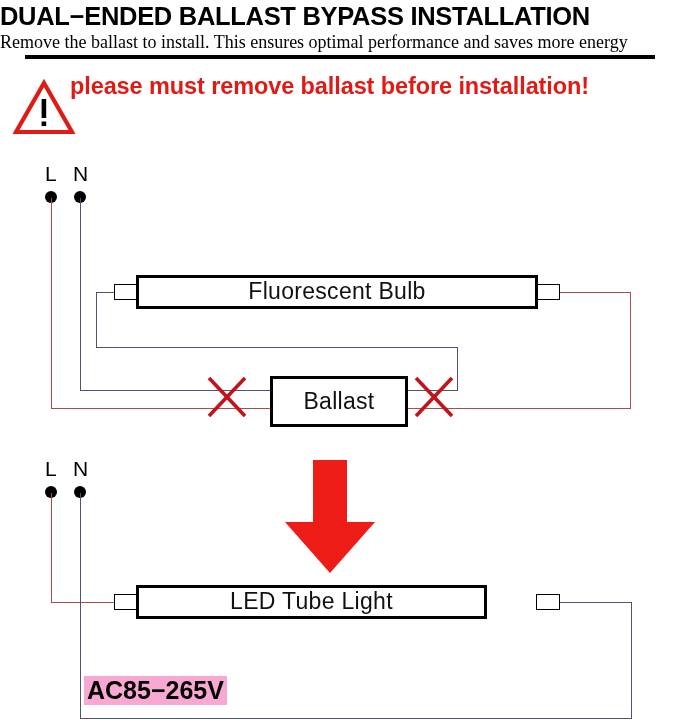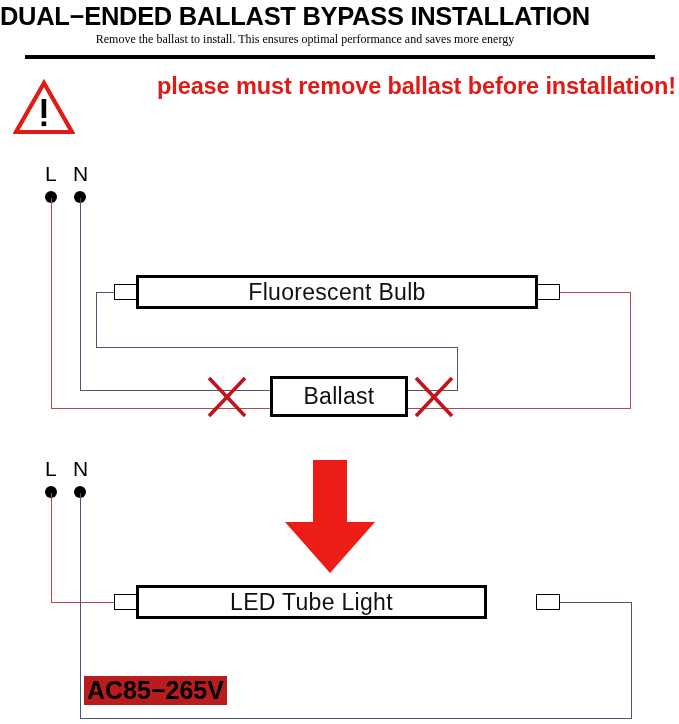--- a/index.html
+++ b/index.html
@@ -30,21 +30,21 @@
     color: #000000;
     white-space: nowrap;
   }
   #subtitle {
     position: absolute;
     left: 0;
     top: 32px;
     width: 610px;
     text-align: center;
     font-family: "Liberation Serif", serif;
-    font-size: 12px;
+    font-size: 18px;
     color: #000000;
     white-space: nowrap;
   }
   #divider {
     position: absolute;
     left: 25px;
     top: 55px;
     width: 630px;
     height: 4px;
     background: #000000;
@@ -63,21 +63,21 @@
     left: 70px;
     top: 70px;
     width: 606px;
     color: #e01b16;
     font-family: "Liberation Sans", sans-serif;
     font-weight: bold;
     font-size: 23.5px;
     line-height: 32px;
     letter-spacing: -0.1px;
   }
-  #warn-text .wl { display: block; white-space: nowrap; text-align: right; }
+  #warn-text .wl { display: block; white-space: nowrap; }
 
   
   .wire-h, .wire-v {
     position: absolute;
   }
   .wire-h { height: 0; border-top-style: solid; border-top-width: 1.6px; }
   .wire-v { width: 0; border-left-style: solid; border-left-width: 1.6px; }
   .w-live  { border-color: #b1484b; }
   .w-neut  { border-color: #4e5273; }
 
@@ -97,21 +97,20 @@
   }
 
   
   .tube {
     position: absolute;
     height: 34px;
     border: 3.5px solid #000000;
     background: #ffffff;
     box-sizing: border-box;
     display: flex;
-    align-items: center;
     justify-content: center;
   }
   .tube-label {
     font-family: "Liberation Sans", sans-serif;
     font-size: 23px;
     color: #111111;
     letter-spacing: 0.3px;
     white-space: nowrap;
   }
   .pin {
@@ -122,21 +121,21 @@
     background: #ffffff;
     box-sizing: border-box;
   }
 
   
   #ballast-box {
     position: absolute;
     left: 270px;
     top: 376px;
     width: 138px;
-    height: 41px;
+    height: 51px;
     border: 3px solid #000000;
     background: #ffffff;
     box-sizing: border-box;
     display: flex;
     align-items: center;
     justify-content: center;
     z-index: 5;
   }
   #ballast-box .tube-label { font-size: 23px; }
 
@@ -159,21 +158,21 @@
 
   
   #voltage-label {
     position: absolute;
     left: 84px;
     top: 676px;
     font-family: "Liberation Sans", sans-serif;
     font-weight: bold;
     font-size: 25px;
     color: #000000;
-    background: #b91c1c;
+    background: #f9a8d4;
     padding: 0 3px;
     white-space: nowrap;
     z-index: 7;
   }
 </style>
 </head>
 <body>
 
 <div id="page">
 

